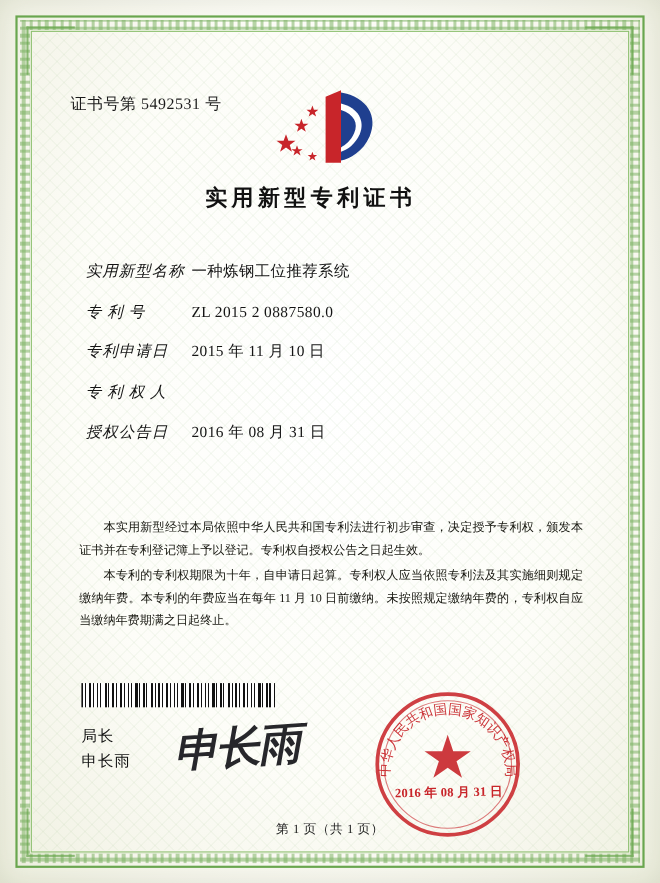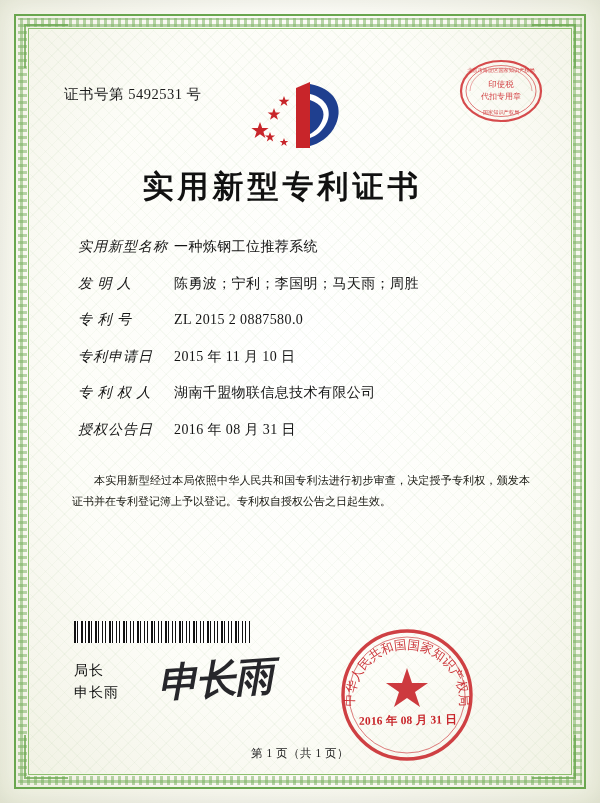--- a/index.html
+++ b/index.html
@@ -100,21 +100,21 @@
     position: absolute;
     left: 240px; top: 78px;
     width: 120px; height: 78px;
   }
 
   .main-title {
     position: absolute;
     left: 0; top: 166px;
     width: 565px;
     text-align: center;
-    font-size: 31px;
+    font-size: 20px;
     font-weight: bold;
     letter-spacing: 4px;
     color: #111;
     font-family: "DejaVu Serif", serif;
   }
 
   
   .seal-topright {
     position: absolute;
     right: 56px; top: 58px;
@@ -254,63 +254,48 @@
       <g fill="#c8252a">
         <polygon points="20,44 22.2,50 28.6,50 23.4,53.8 25.4,60 20,56.2 14.6,60 16.6,53.8 11.4,50 17.8,50"></polygon>
         <polygon points="34,30 35.6,34.4 40.4,34.4 36.5,37.2 38,41.8 34,39 30,41.8 31.5,37.2 27.6,34.4 32.4,34.4"></polygon>
         <polygon points="44,18 45.4,21.8 49.4,21.8 46.2,24.2 47.4,28 44,25.6 40.6,28 41.8,24.2 38.6,21.8 42.6,21.8"></polygon>
         <polygon points="30,54 31.3,57.6 35.1,57.6 32.0,59.8 33.2,63.4 30,61.2 26.8,63.4 28,59.8 24.9,57.6 28.7,57.6"></polygon>
         <polygon points="44,60 45.1,63 48.3,63 45.7,64.9 46.7,68 44,66.1 41.3,68 42.3,64.9 39.7,63 42.9,63"></polygon>
       </g>
     </svg>
   </div>
 
-  <div class="seal-topright">
-    <svg viewBox="0 0 86 66" width="86" height="66" aria-hidden="true">
-      <ellipse cx="43" cy="33" rx="40" ry="30" fill="none" stroke="#cf2b2f" stroke-width="2.2" opacity="0.85"></ellipse>
-      <ellipse cx="43" cy="33" rx="35" ry="25.5" fill="none" stroke="#cf2b2f" stroke-width="0.9" opacity="0.7"></ellipse>
-      <path d="M12 33 A31 23 0 0 1 74 33" fill="none" stroke="#cf2b2f" stroke-width="0.8" opacity="0.5"></path>
-      <text x="43" y="29" text-anchor="middle" font-size="8.5" fill="#cf2b2f" font-family="DejaVu Serif, serif" opacity="0.9">印使税</text>
-      <text x="43" y="41" text-anchor="middle" font-size="8" fill="#cf2b2f" font-family="DejaVu Serif, serif" opacity="0.9">代扣专用章</text>
-      <text x="43" y="14" text-anchor="middle" font-size="5.2" fill="#cf2b2f" font-family="DejaVu Serif, serif" opacity="0.85">北京市海淀区国家知识产权局</text>
-      <text x="43" y="56" text-anchor="middle" font-size="5.2" fill="#cf2b2f" font-family="DejaVu Serif, serif" opacity="0.85">国家知识产权局</text>
-    </svg>
-  </div>
 
   <div class="main-title">实用新型专利证书</div>
 
   <div class="fields">
     <div class="field-row">
       <div class="field-label">实用新型名称</div>
       <div class="field-value">一种炼钢工位推荐系统</div>
     </div>
     <div class="field-row">
-      <div class="field-label">发 明 人</div>
-      <div class="field-value">陈勇波；宁利；李国明；马天雨；周胜</div>
-    </div>
-    <div class="field-row">
       <div class="field-label">专 利 号</div>
       <div class="field-value">ZL 2015 2 0887580.0</div>
     </div>
     <div class="field-row">
       <div class="field-label">专利申请日</div>
       <div class="field-value">2015 年 11 月 10 日</div>
     </div>
     <div class="field-row">
       <div class="field-label">专 利 权 人</div>
-      <div class="field-value">湖南千盟物联信息技术有限公司</div>
     </div>
     <div class="field-row">
       <div class="field-label">授权公告日</div>
       <div class="field-value">2016 年 08 月 31 日</div>
     </div>
   </div>
 
   <div class="body-text">
     <p>本实用新型经过本局依照中华人民共和国专利法进行初步审查，决定授予专利权，颁发本证书并在专利登记簿上予以登记。专利权自授权公告之日起生效。</p>
+    <p>本专利的专利权期限为十年，自申请日起算。专利权人应当依照专利法及其实施细则规定缴纳年费。本专利的年费应当在每年 11 月 10 日前缴纳。未按照规定缴纳年费的，专利权自应当缴纳年费期满之日起终止。</p>
   </div>
 
   <div class="barcode"></div>
 
   <div class="sig-block">
     <div>局长</div>
     <div>申长雨</div>
   </div>
   <div class="signature-script">申长雨</div>
 

